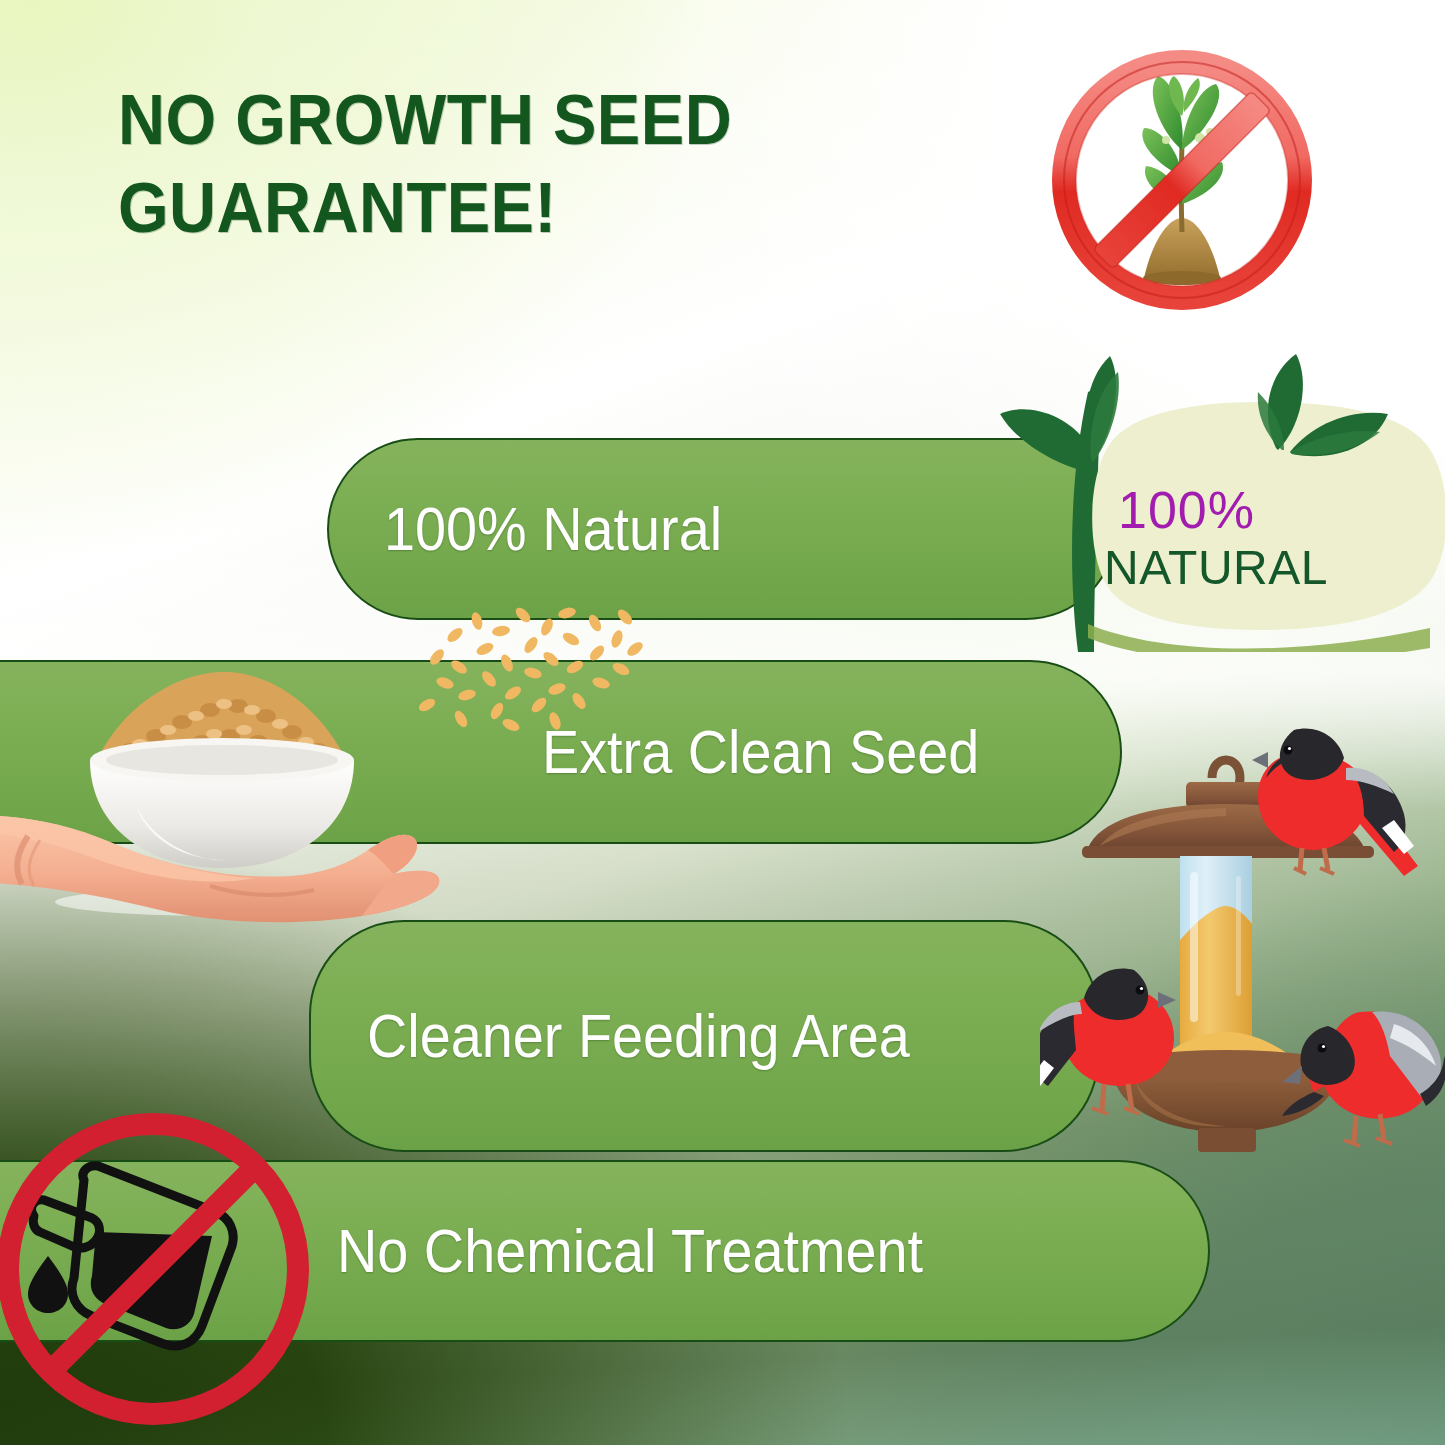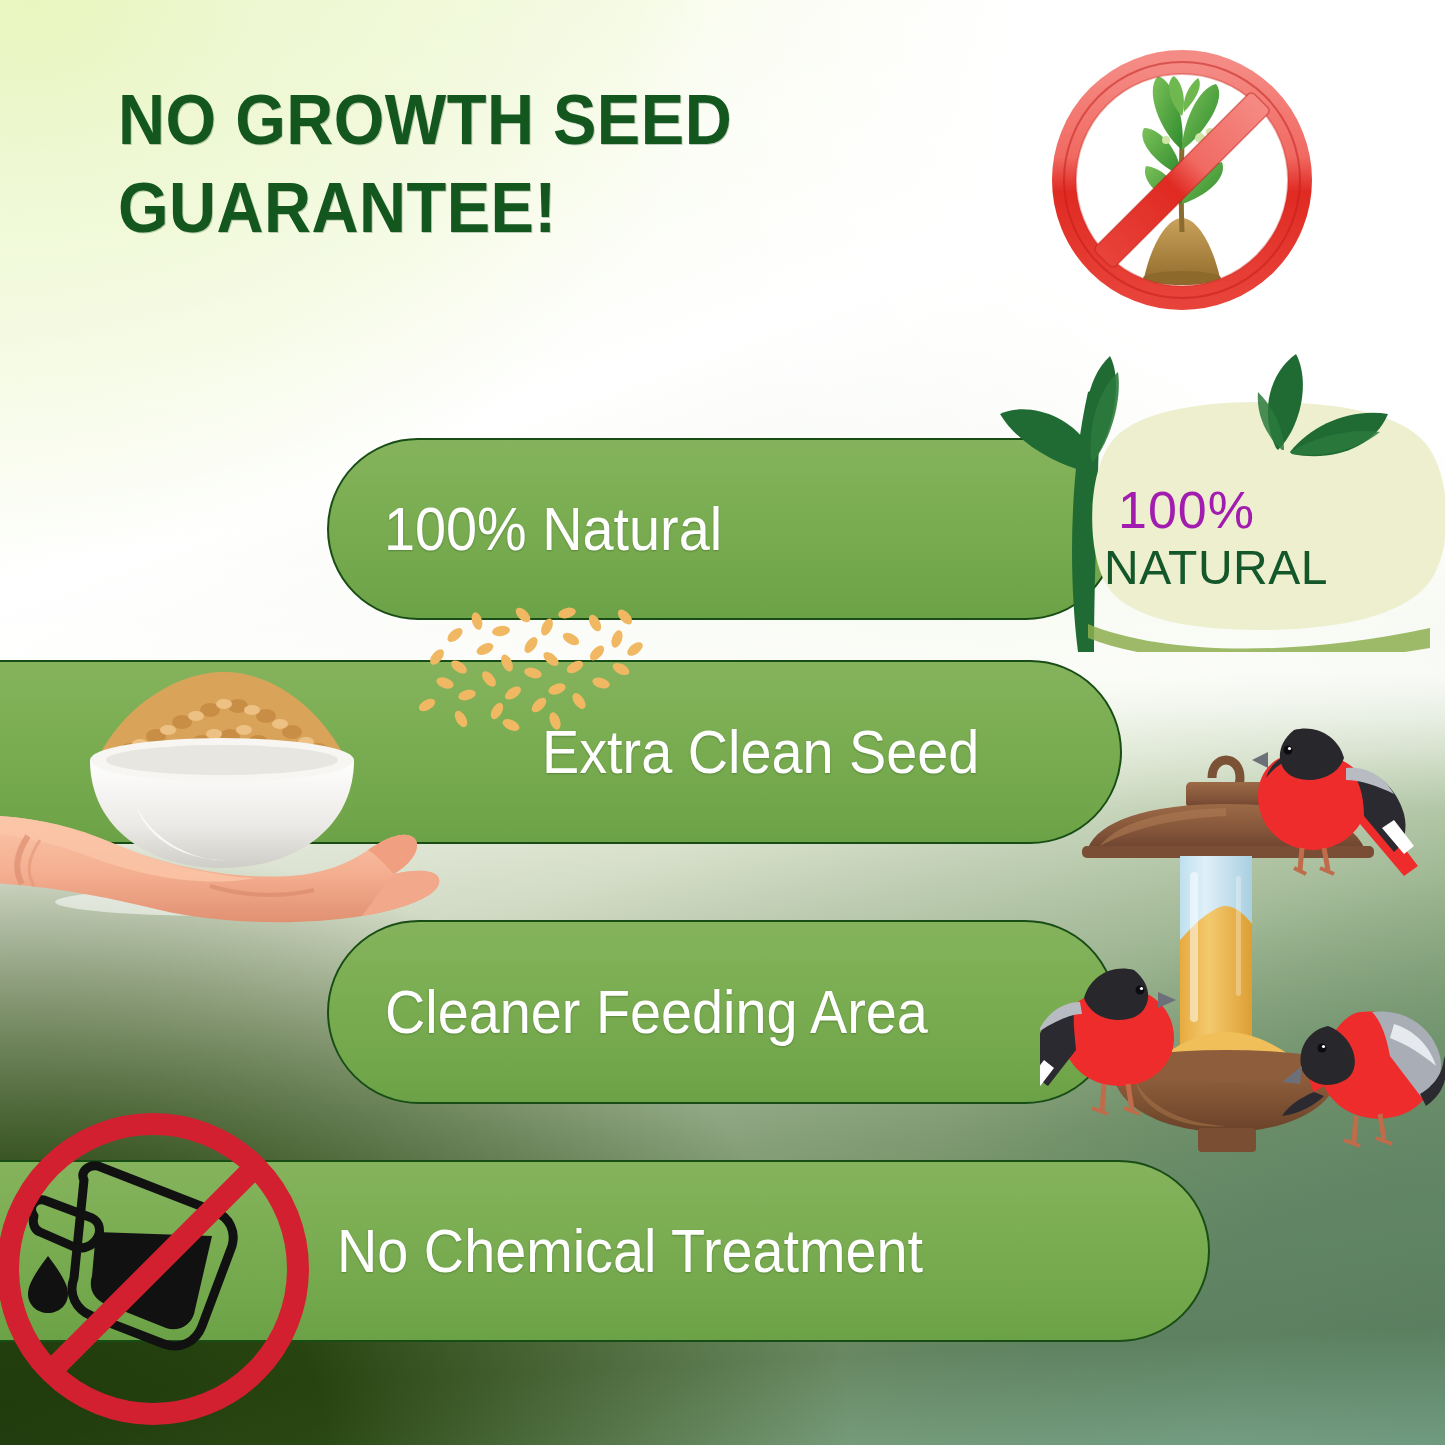--- a/index.html
+++ b/index.html
@@ -65,21 +65,21 @@
     line-height:1;
     letter-spacing:0px;
     transform:scaleX(0.90);transform-origin:left center;
     white-space:nowrap;
     text-shadow:0 1px 2px rgba(20,50,10,0.30);
   }
   #bar1{left:327px;top:438px;width:790px;height:182px;border-radius:95px;}
   #bar1 .bar-label{margin-left:55px;}
   #bar2{left:-140px;top:660px;width:1262px;height:184px;border-radius:95px;}
   #bar2 .bar-label{margin-left:680px;}
-  #bar3{left:327px;top:920px;width:790px;height:184px;border-radius:95px;}
+  #bar3{left:309px;top:920px;width:790px;height:232px;border-radius:95px;}
   #bar3 .bar-label{margin-left:56px;}
   #bar4{left:-150px;top:1160px;width:1360px;height:182px;border-radius:95px;}
   #bar4 .bar-label{margin-left:485px;}
 
   
   #no-growth{position:absolute;left:1048px;top:46px;width:268px;height:268px;}
   
   #natural-badge{position:absolute;left:960px;top:352px;width:500px;height:300px;}
   .nb-pct{
     position:absolute;left:1118px;top:480px;

